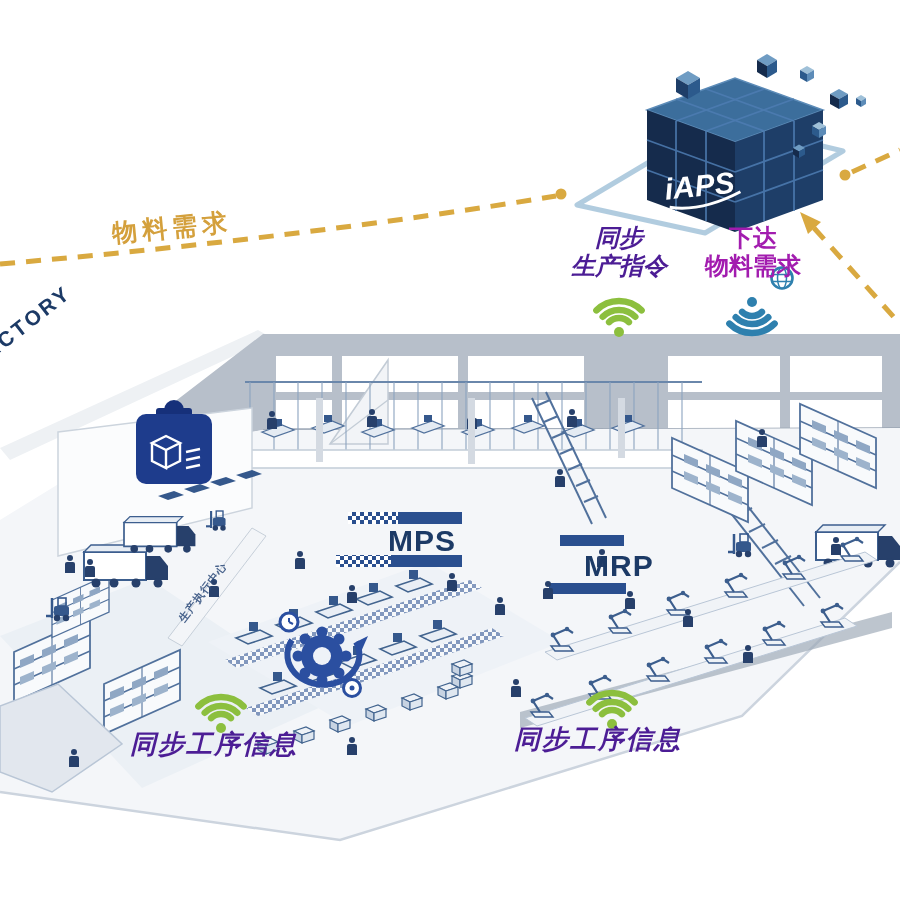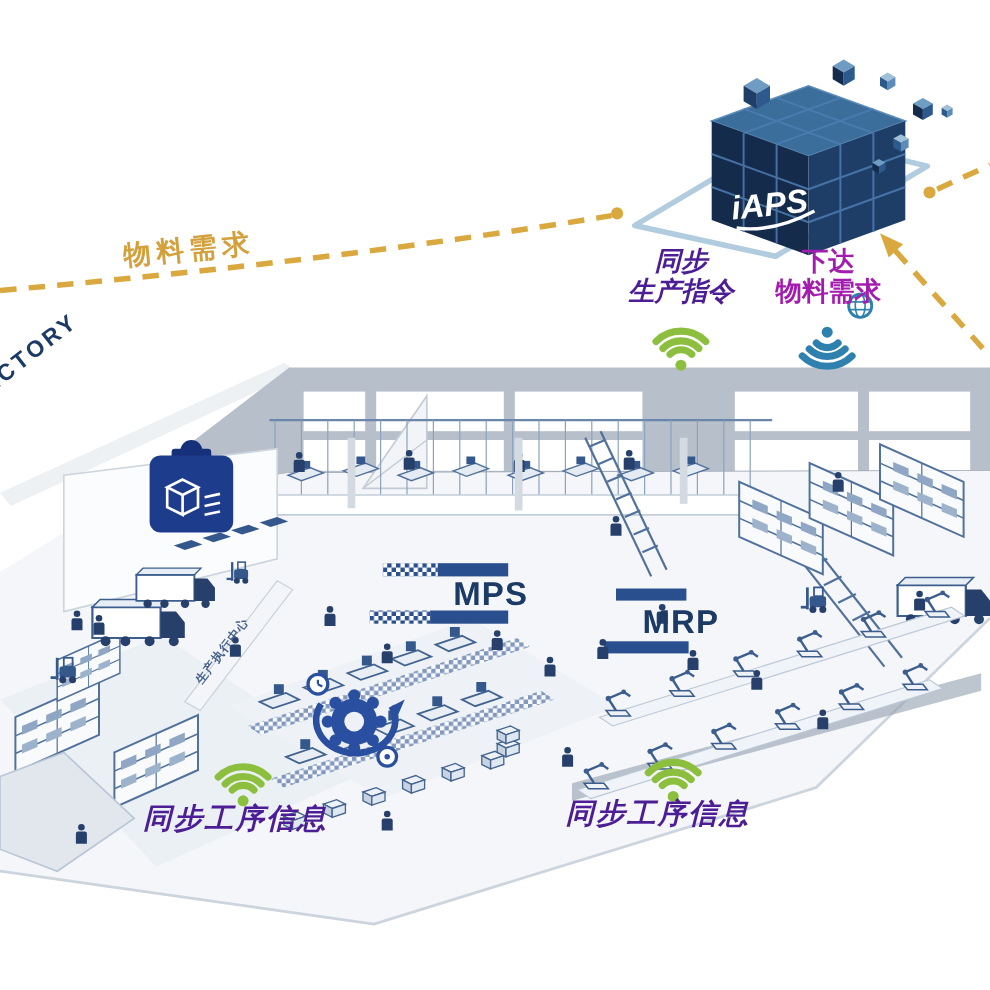--- a/index.html
+++ b/index.html
@@ -11,21 +11,21 @@
   .gold{color:#D4A03C;}
   .green{color:#4c1d95;font-style:italic;}
   .blue{color:#a21caf;}
   .navy{color:#1C3A66;}
   .center{text-align:center;}
   #material-demand{left:112px;top:213px;font-size:25px;letter-spacing:5px;transform:rotate(-5.5deg);}
   #factory-cn{left:103px;top:272px;font-size:34px;letter-spacing:12px;}
   #factory-en{left:-26px;top:352px;font-size:21px;letter-spacing:3px;transform:rotate(-38deg);transform-origin:0 50%;}
   #sync-top{left:563px;top:224px;width:112px;font-size:24px;}
   #issue-top{left:696px;top:224px;width:114px;font-size:24px;}
-  #mps{left:388px;top:524px;font-size:30px;letter-spacing:1px;margin-left:24px;}
+  #mps{left:388px;top:524px;font-size:30px;letter-spacing:1px;}
   #mrp{left:584px;top:549px;font-size:30px;letter-spacing:1px;}
   #sync-bl{left:130px;top:730px;font-size:26px;letter-spacing:2px;}
   #sync-br{left:514px;top:725px;font-size:26px;letter-spacing:2px;}
   #wall-zone{left:186px;top:612px;font-size:11px;letter-spacing:1px;color:#2b4a7a;
              transform:rotate(-53deg);transform-origin:0 100%;opacity:.85;}
 </style>
 </head>
 <body>
 
 <div id="stage">

